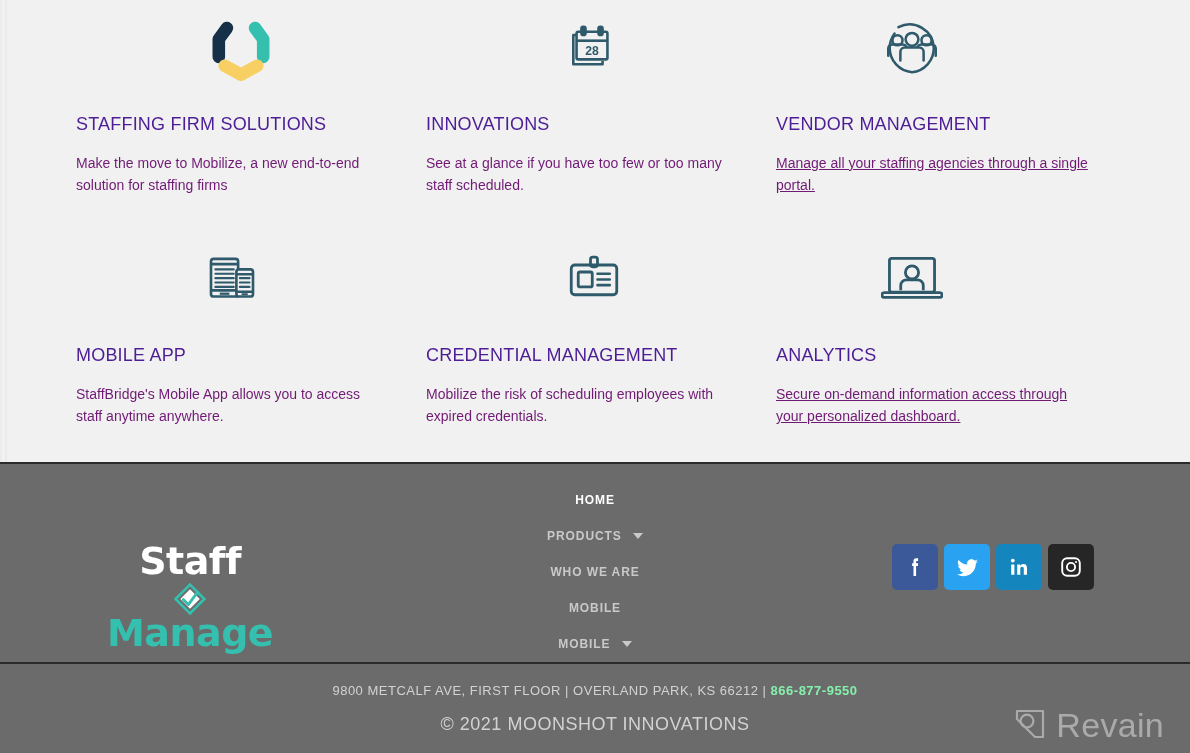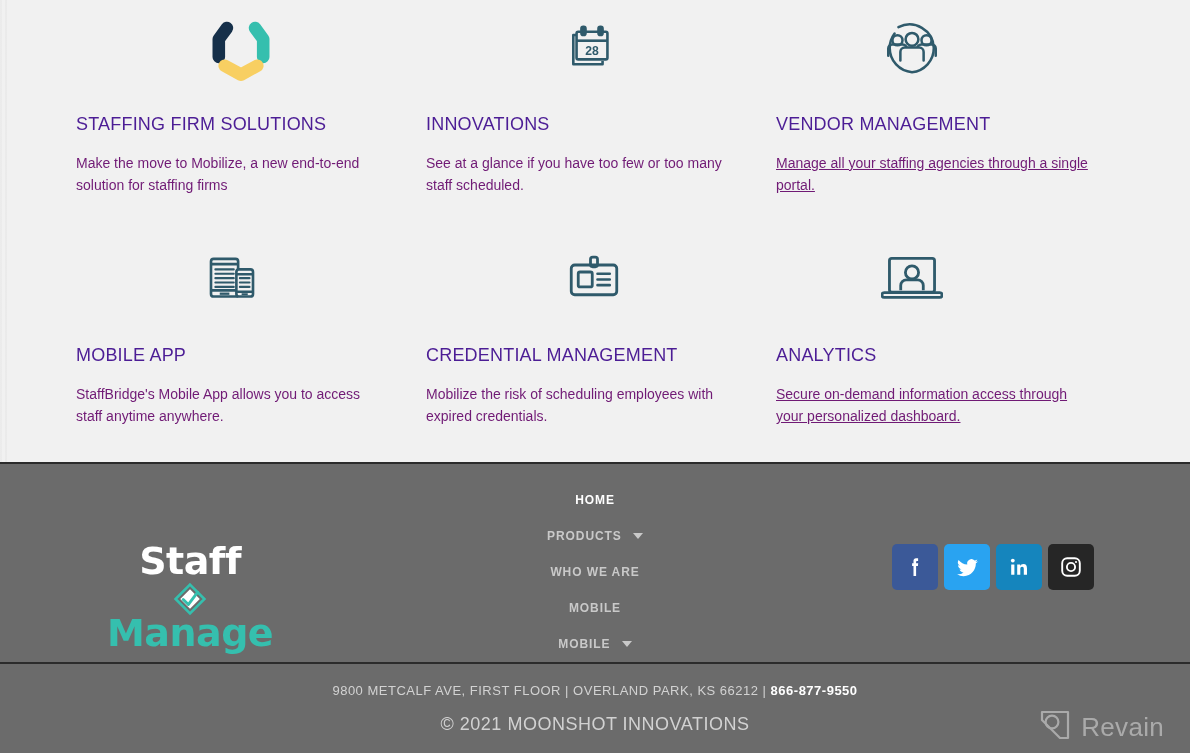--- a/index.html
+++ b/index.html
@@ -183,41 +183,41 @@
     text-align: center;
     padding-top: 18px;
   }
   .addr {
     font-size: 13px;
     letter-spacing: 0.5px;
     color: #d2d2d2;
     line-height: 1.4;
     margin: 0;
   }
-  .addr b { color: #ffffff; font-weight: 700; }
+  .addr b { color: #86efac; font-weight: 700; }
   .copy {
     font-size: 18px;
     letter-spacing: 0.5px;
     color: #d2d2d2;
     margin: 0;
     padding-top: 14px;
   }
 
   
   .watermark {
     position: absolute;
     right: 26px;
     bottom: 8px;
     display: flex;
     align-items: center;
     gap: 10px;
     opacity: 0.72;
   }
   .wm-text {
-    font-size: 26px;
+    font-size: 34px;
     color: #c3c3c3;
     font-weight: 400;
     letter-spacing: 0.3px;
   }
 
   
   .gutter {
     position: absolute;
     left: 0; top: 0;
     width: 10px; height: 462px;

